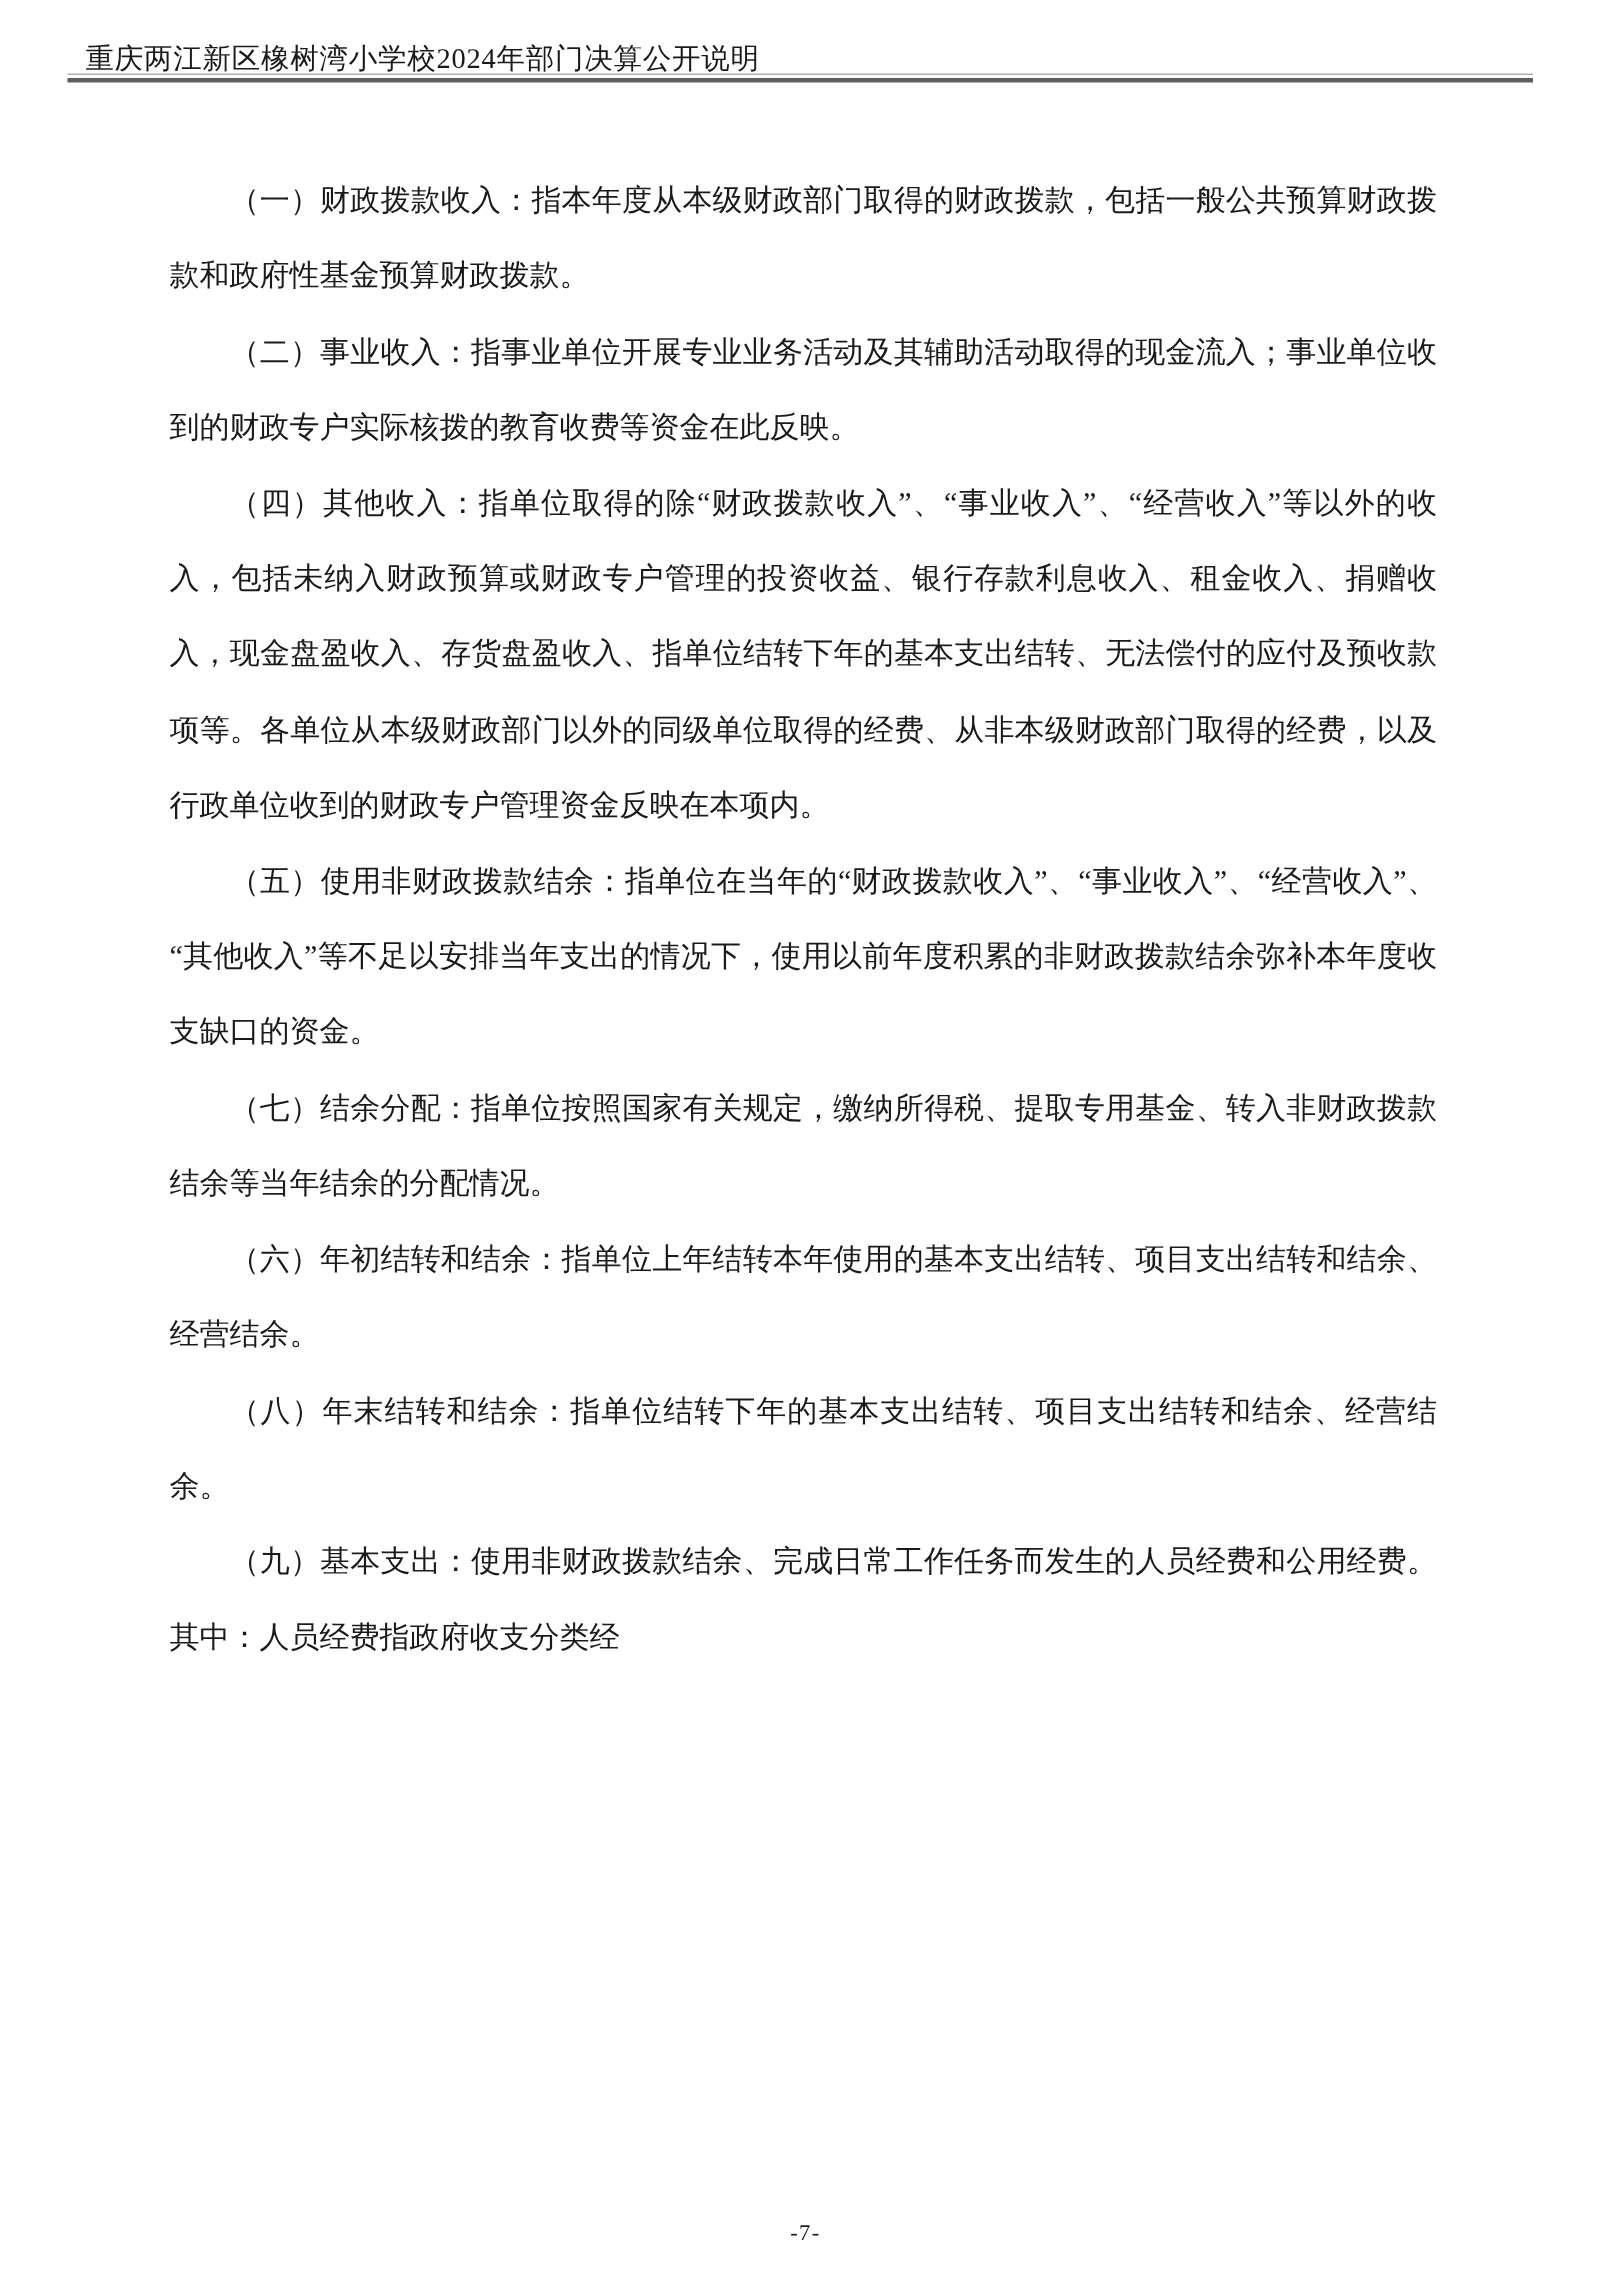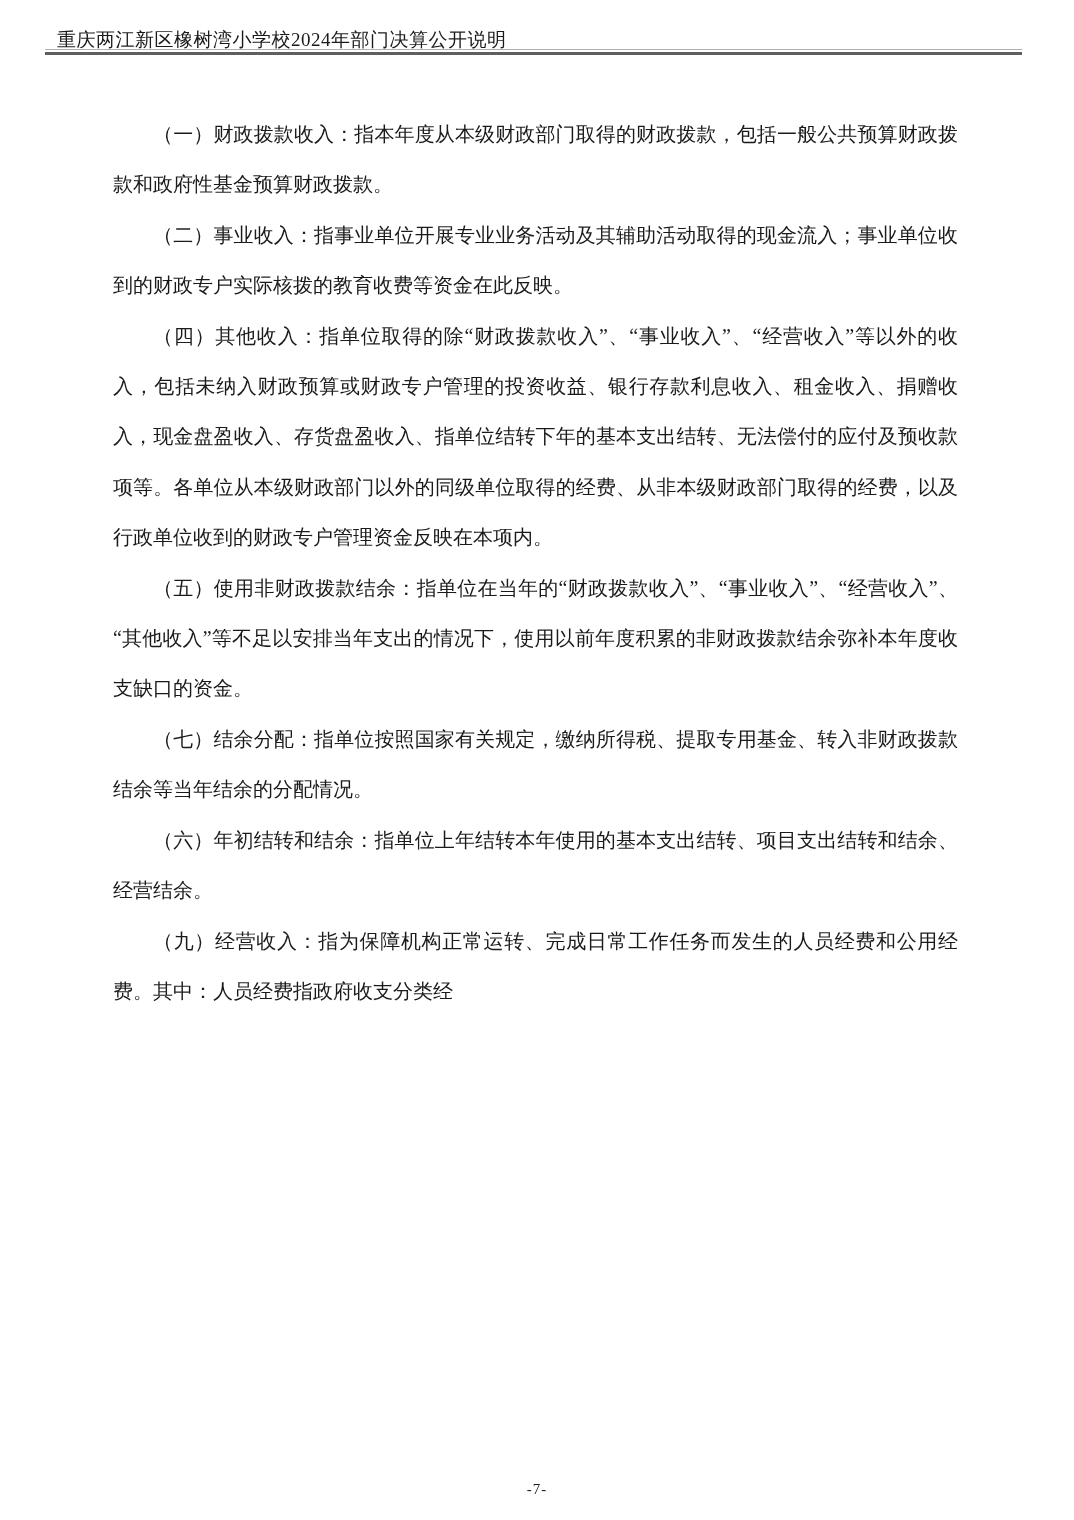--- a/index.html
+++ b/index.html
@@ -79,20 +79,21 @@
 
   <div class="header-rule"></div>
 
   <div class="content">
     <p>（一）财政拨款收入：指本年度从本级财政部门取得的财政拨款，包括一般公共预算财政拨款和政府性基金预算财政拨款。</p>
     <p>（二）事业收入：指事业单位开展专业业务活动及其辅助活动取得的现金流入；事业单位收到的财政专户实际核拨的教育收费等资金在此反映。</p>
     <p>（四）其他收入：指单位取得的除“财政拨款收入”、“事业收入”、“经营收入”等以外的收入，包括未纳入财政预算或财政专户管理的投资收益、银行存款利息收入、租金收入、捐赠收入，现金盘盈收入、存货盘盈收入、指单位结转下年的基本支出结转、无法偿付的应付及预收款项等。各单位从本级财政部门以外的同级单位取得的经费、从非本级财政部门取得的经费，以及行政单位收到的财政专户管理资金反映在本项内。</p>
     <p>（五）使用非财政拨款结余：指单位在当年的“财政拨款收入”、“事业收入”、“经营收入”、“其他收入”等不足以安排当年支出的情况下，使用以前年度积累的非财政拨款结余弥补本年度收支缺口的资金。</p>
     <p>（七）结余分配：指单位按照国家有关规定，缴纳所得税、提取专用基金、转入非财政拨款结余等当年结余的分配情况。</p>
     <p>（六）年初结转和结余：指单位上年结转本年使用的基本支出结转、项目支出结转和结余、经营结余。</p>
-    <p>（九）经营收入：指为保障机构正常运转、完成日常工作任务而发生的人员经费和公用经费。其中：人员经费指政府收支分类经</p>
+    <p>（八）年末结转和结余：指单位结转下年的基本支出结转、项目支出结转和结余、经营结余。</p>
+    <p>（九）基本支出：使用非财政拨款结余、完成日常工作任务而发生的人员经费和公用经费。其中：人员经费指政府收支分类经</p>
   </div>
 
   <div class="page-footer">
     <span>-7-</span>
   </div>
 
 </div>
 
 </body></html>

